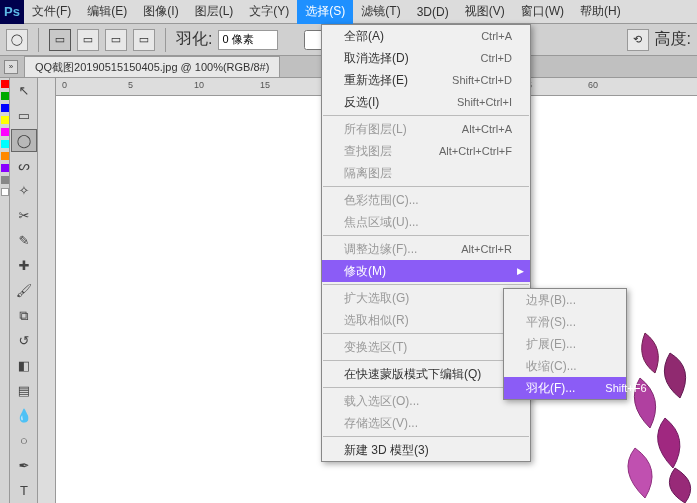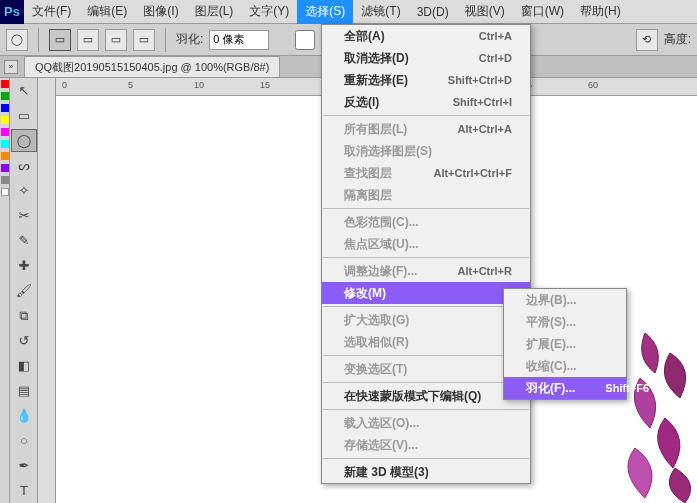--- a/index.html
+++ b/index.html
@@ -4,40 +4,40 @@
 <style>
 * { margin: 0; padding: 0; box-sizing: border-box; font-family: "Microsoft YaHei", Arial, sans-serif; }
 body { width: 697px; height: 503px; background: #f0f0f0; overflow: hidden; position: relative; font-size: 12px; color: #333; }
 .menubar { display: flex; background: #dcdcdc; height: 24px; align-items: center; border-bottom: 1px solid #999; }
 .ps-icon { width: 24px; height: 24px; background: #00004d; color: #5cb8e6; display: flex; align-items: center; justify-content: center; font-weight: bold; font-size: 13px; }
 .menu-item { padding: 12px 8px; height: 100%; display: flex; align-items: center; cursor: pointer; }
 .menu-item.active { background: #1e90ff; color: #fff; }
 .toolbar { display: flex; align-items: center; height: 32px; background: #d0d0d0; border-bottom: 1px solid #999; padding: 0 6px; gap: 6px; }
 .tb-btn { width: 22px; height: 22px; border: 1px solid #999; background: #e8e8e8; display: flex; align-items: center; justify-content: center; font-size: 11px; }
 .tb-btn.active { background: #c8c8c8; border: 1px solid #555; }
-.toolbar label { font-size: 12px; }
+.toolbar label { font-size: 16px; }
 .toolbar input { width: 60px; height: 20px; font-size: 11px; border: 1px solid #999; padding: 0 3px; }
 .sep { width: 1px; height: 24px; background: #999; margin: 0 4px; }
 .tabbar { display: flex; height: 22px; background: #c0c0c0; border-bottom: 1px solid #999; align-items: center; padding: 0 4px; }
 .min-btn { width: 14px; height: 14px; background: #ddd; margin-right: 6px; border: 1px solid #888; display: flex; align-items: center; justify-content: center; font-size: 8px; }
 .doc-tab { padding: 0 10px; height: 100%; display: flex; align-items: center; background: #e8e8e8; border: 1px solid #999; border-bottom: none; font-size: 11px; }
 .main { display: flex; height: calc(100% - 78px); }
 .left-tools { width: 28px; background: #d4d4d4; border-right: 1px solid #999; display: flex; flex-direction: column; }
 .tool { width: 26px; height: 24px; border: 1px solid transparent; display: flex; align-items: center; justify-content: center; font-size: 13px; color: #444; margin: 1px; }
 .tool.sel { background: #b8b8b8; border: 1px solid #666; }
 .palette { width: 10px; background: #d4d4d4; border-right: 1px solid #999; display: flex; flex-direction: column; gap: 4px; padding-top: 2px; }
 .swatch { width: 8px; height: 8px; margin: 0 1px; }
 .canvas-area { flex: 1; background: #808080; position: relative; }
 .ruler-h { height: 18px; background: #ddd; border-bottom: 1px solid #999; position: relative; display: flex; }
 .ruler-corner { width: 18px; height: 18px; background: #ddd; border-right: 1px solid #999; }
 .ruler-marks { flex: 1; position: relative; font-size: 9px; color: #555; }
 .ruler-mark { position: absolute; top: 2px; }
 .ruler-v { position: absolute; left: 0; top: 18px; width: 18px; bottom: 0; background: #ddd; border-right: 1px solid #999; }
 .canvas { position: absolute; left: 18px; top: 18px; right: 0; bottom: 0; background: #fff; }
-.dropdown { position: absolute; background: #f0f0f0; border: 1px solid #888; box-shadow: 2px 2px 6px rgba(0,0,0,0.35); font-size: 12px; z-index: 100; font-weight: bold; }
+.dropdown { position: absolute; background: #f0f0f0; border: 1px solid #888; box-shadow: 2px 2px 6px rgba(0,0,0,0.35); font-size: 12px; z-index: 100; }
 .dd-item { display: flex; justify-content: space-between; align-items: center; padding: 3px 18px 3px 22px; height: 22px; cursor: pointer; white-space: nowrap; }
 .dd-item.highlighted { background: #8b5cf6; color: #fff; }
 .dd-item.disabled { color: #999; }
 .dd-sep { height: 1px; background: #bbb; margin: 2px 1px; }
 .dd-shortcut { margin-left: 30px; color: #666; font-size: 11px; }
 .dd-item.highlighted .dd-shortcut { color: #fff; }
 .sub-arrow { position: absolute; right: 6px; font-size: 9px; }
 .main-dd { top: 24px; left: 321px; width: 210px; }
 .sub-dd { top: 288px; left: 503px; width: 124px; }
 .leaves { position: absolute; bottom: 0; right: -8px; width: 120px; height: 180px; }
@@ -157,23 +157,20 @@
     <div class="dd-item" style="position: relative;">
       <span>反选(I)</span>
       <span class="dd-shortcut">Shift+Ctrl+I</span>
     </div>
     <div class="dd-sep"></div>
     <div class="dd-item disabled" style="position: relative;">
       <span>所有图层(L)</span>
       <span class="dd-shortcut">Alt+Ctrl+A</span>
     </div>
     <div class="dd-item disabled" style="position: relative;">
-      <span>取消选择图层(S)</span>
-    </div>
-    <div class="dd-item disabled" style="position: relative;">
       <span>查找图层</span>
       <span class="dd-shortcut">Alt+Ctrl+Ctrl+F</span>
     </div>
     <div class="dd-item disabled" style="position: relative;">
       <span>隔离图层</span>
     </div>
     <div class="dd-sep"></div>
     <div class="dd-item disabled" style="position: relative;">
       <span>色彩范围(C)...</span>
     </div>

